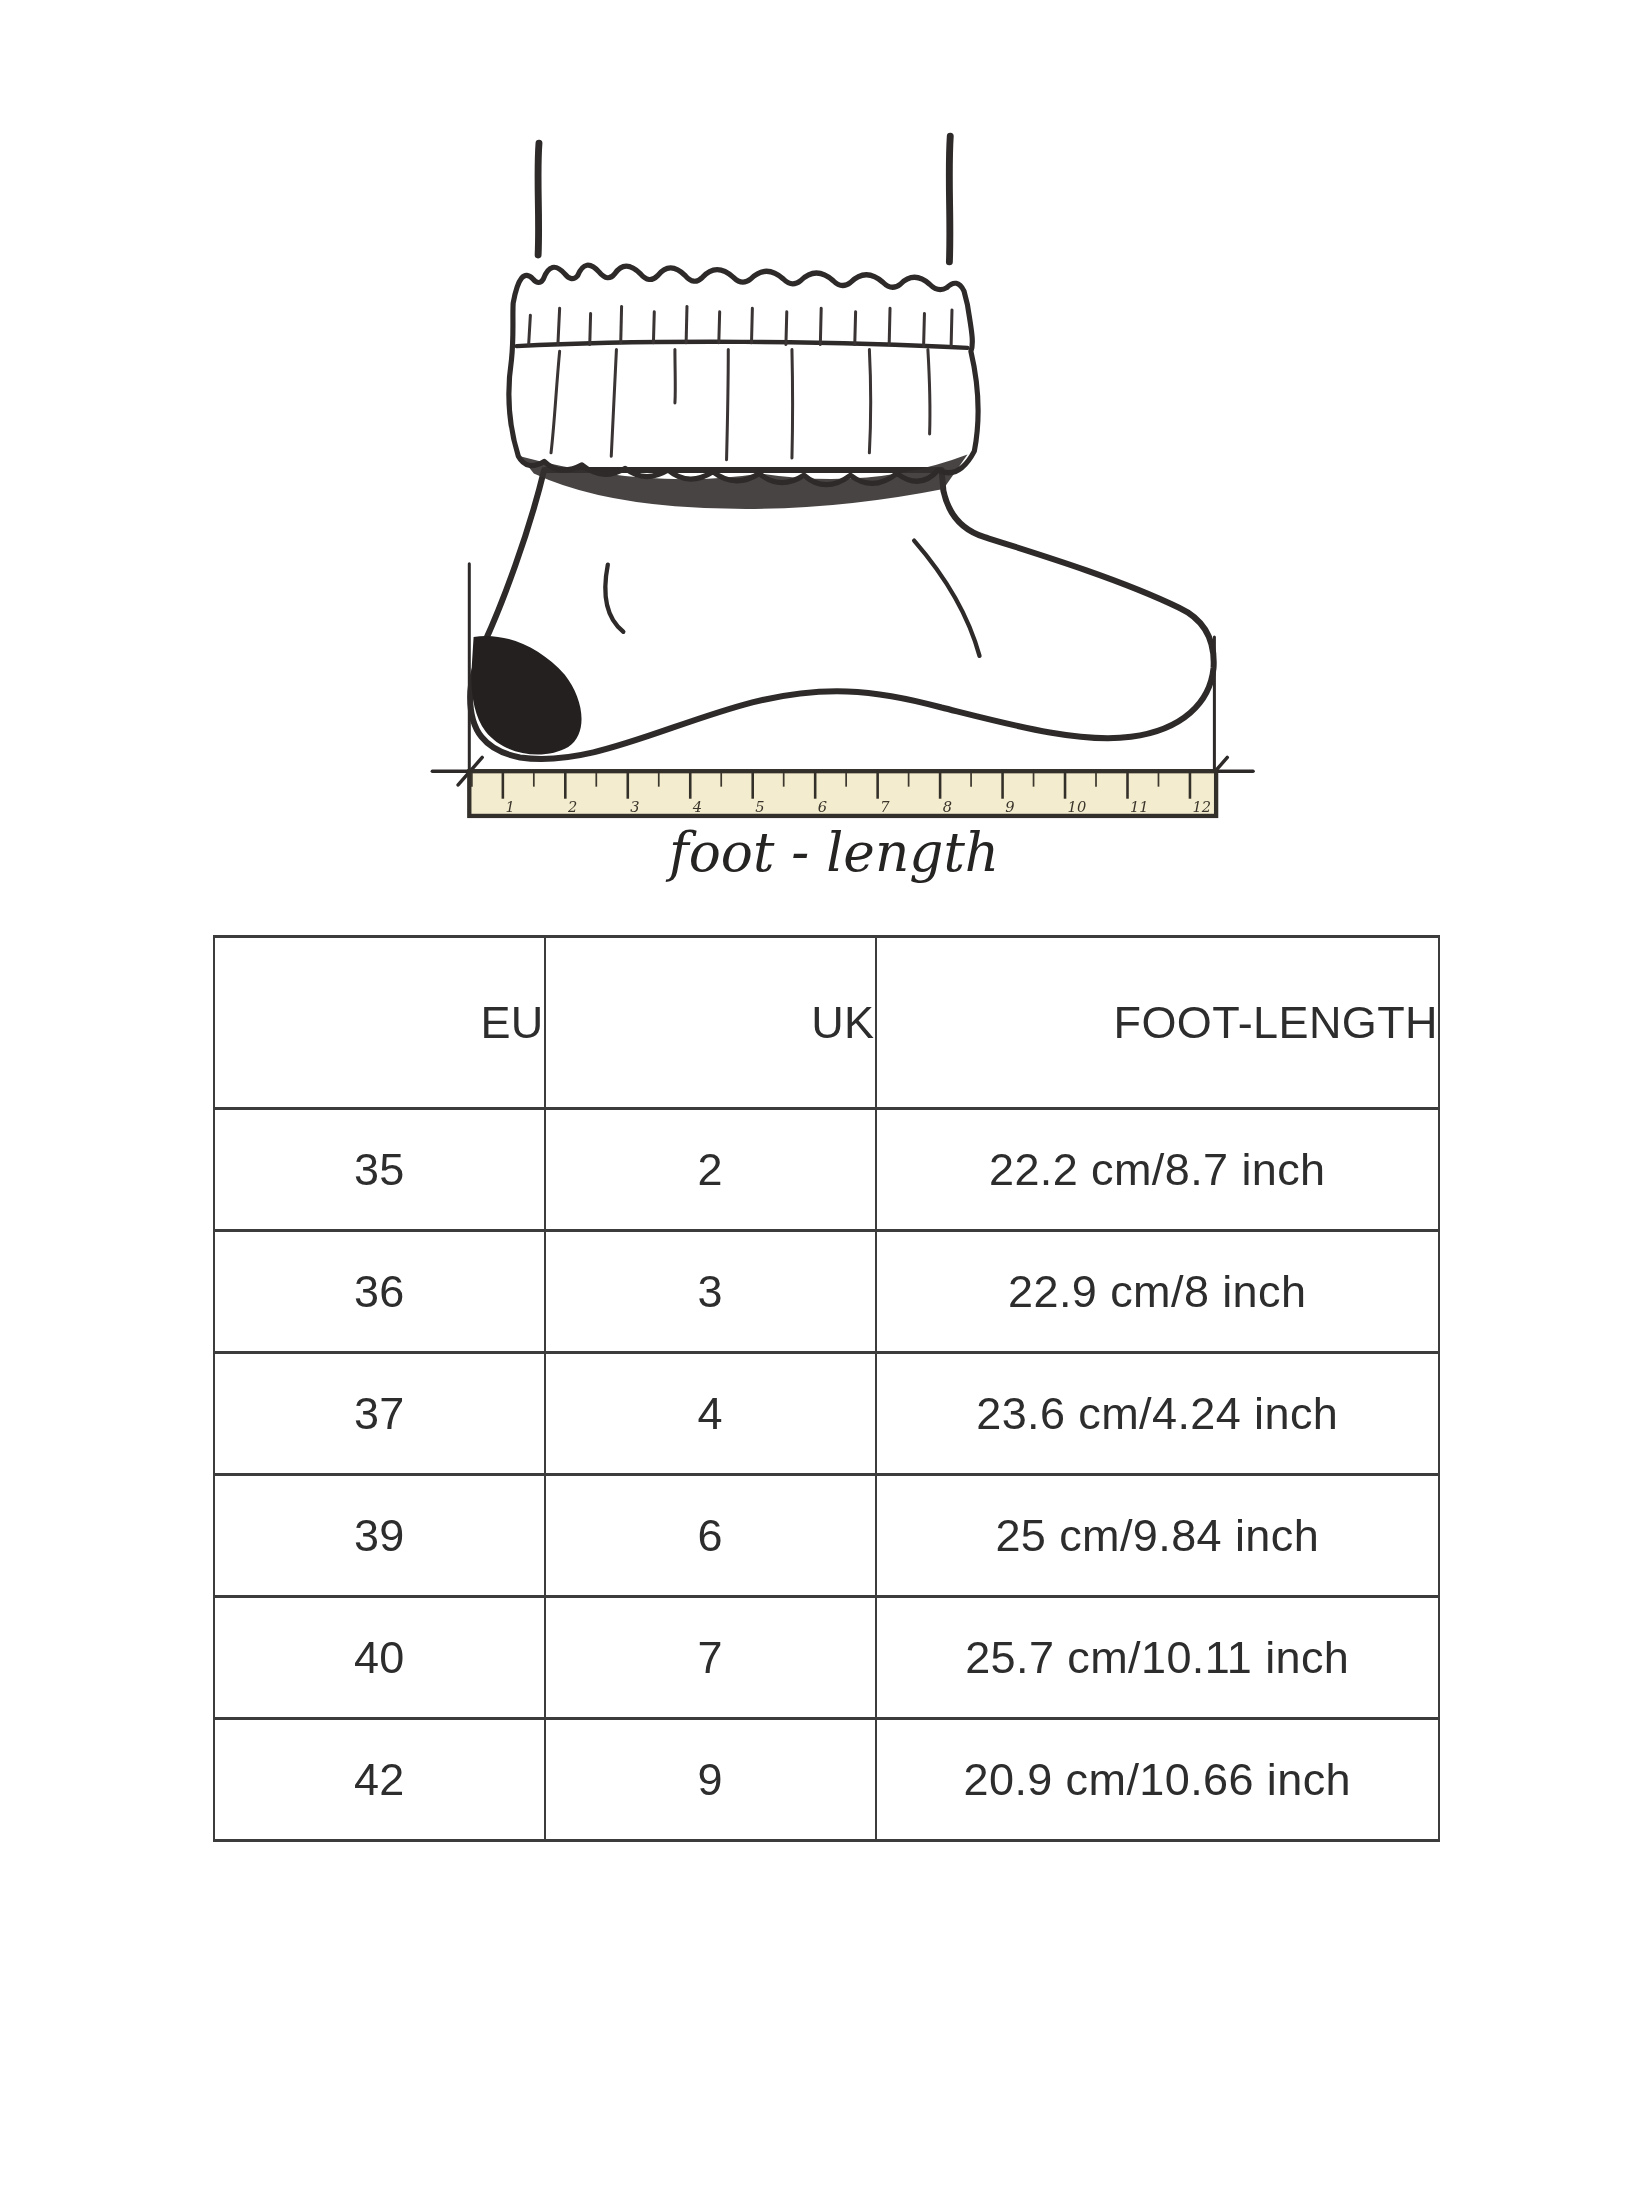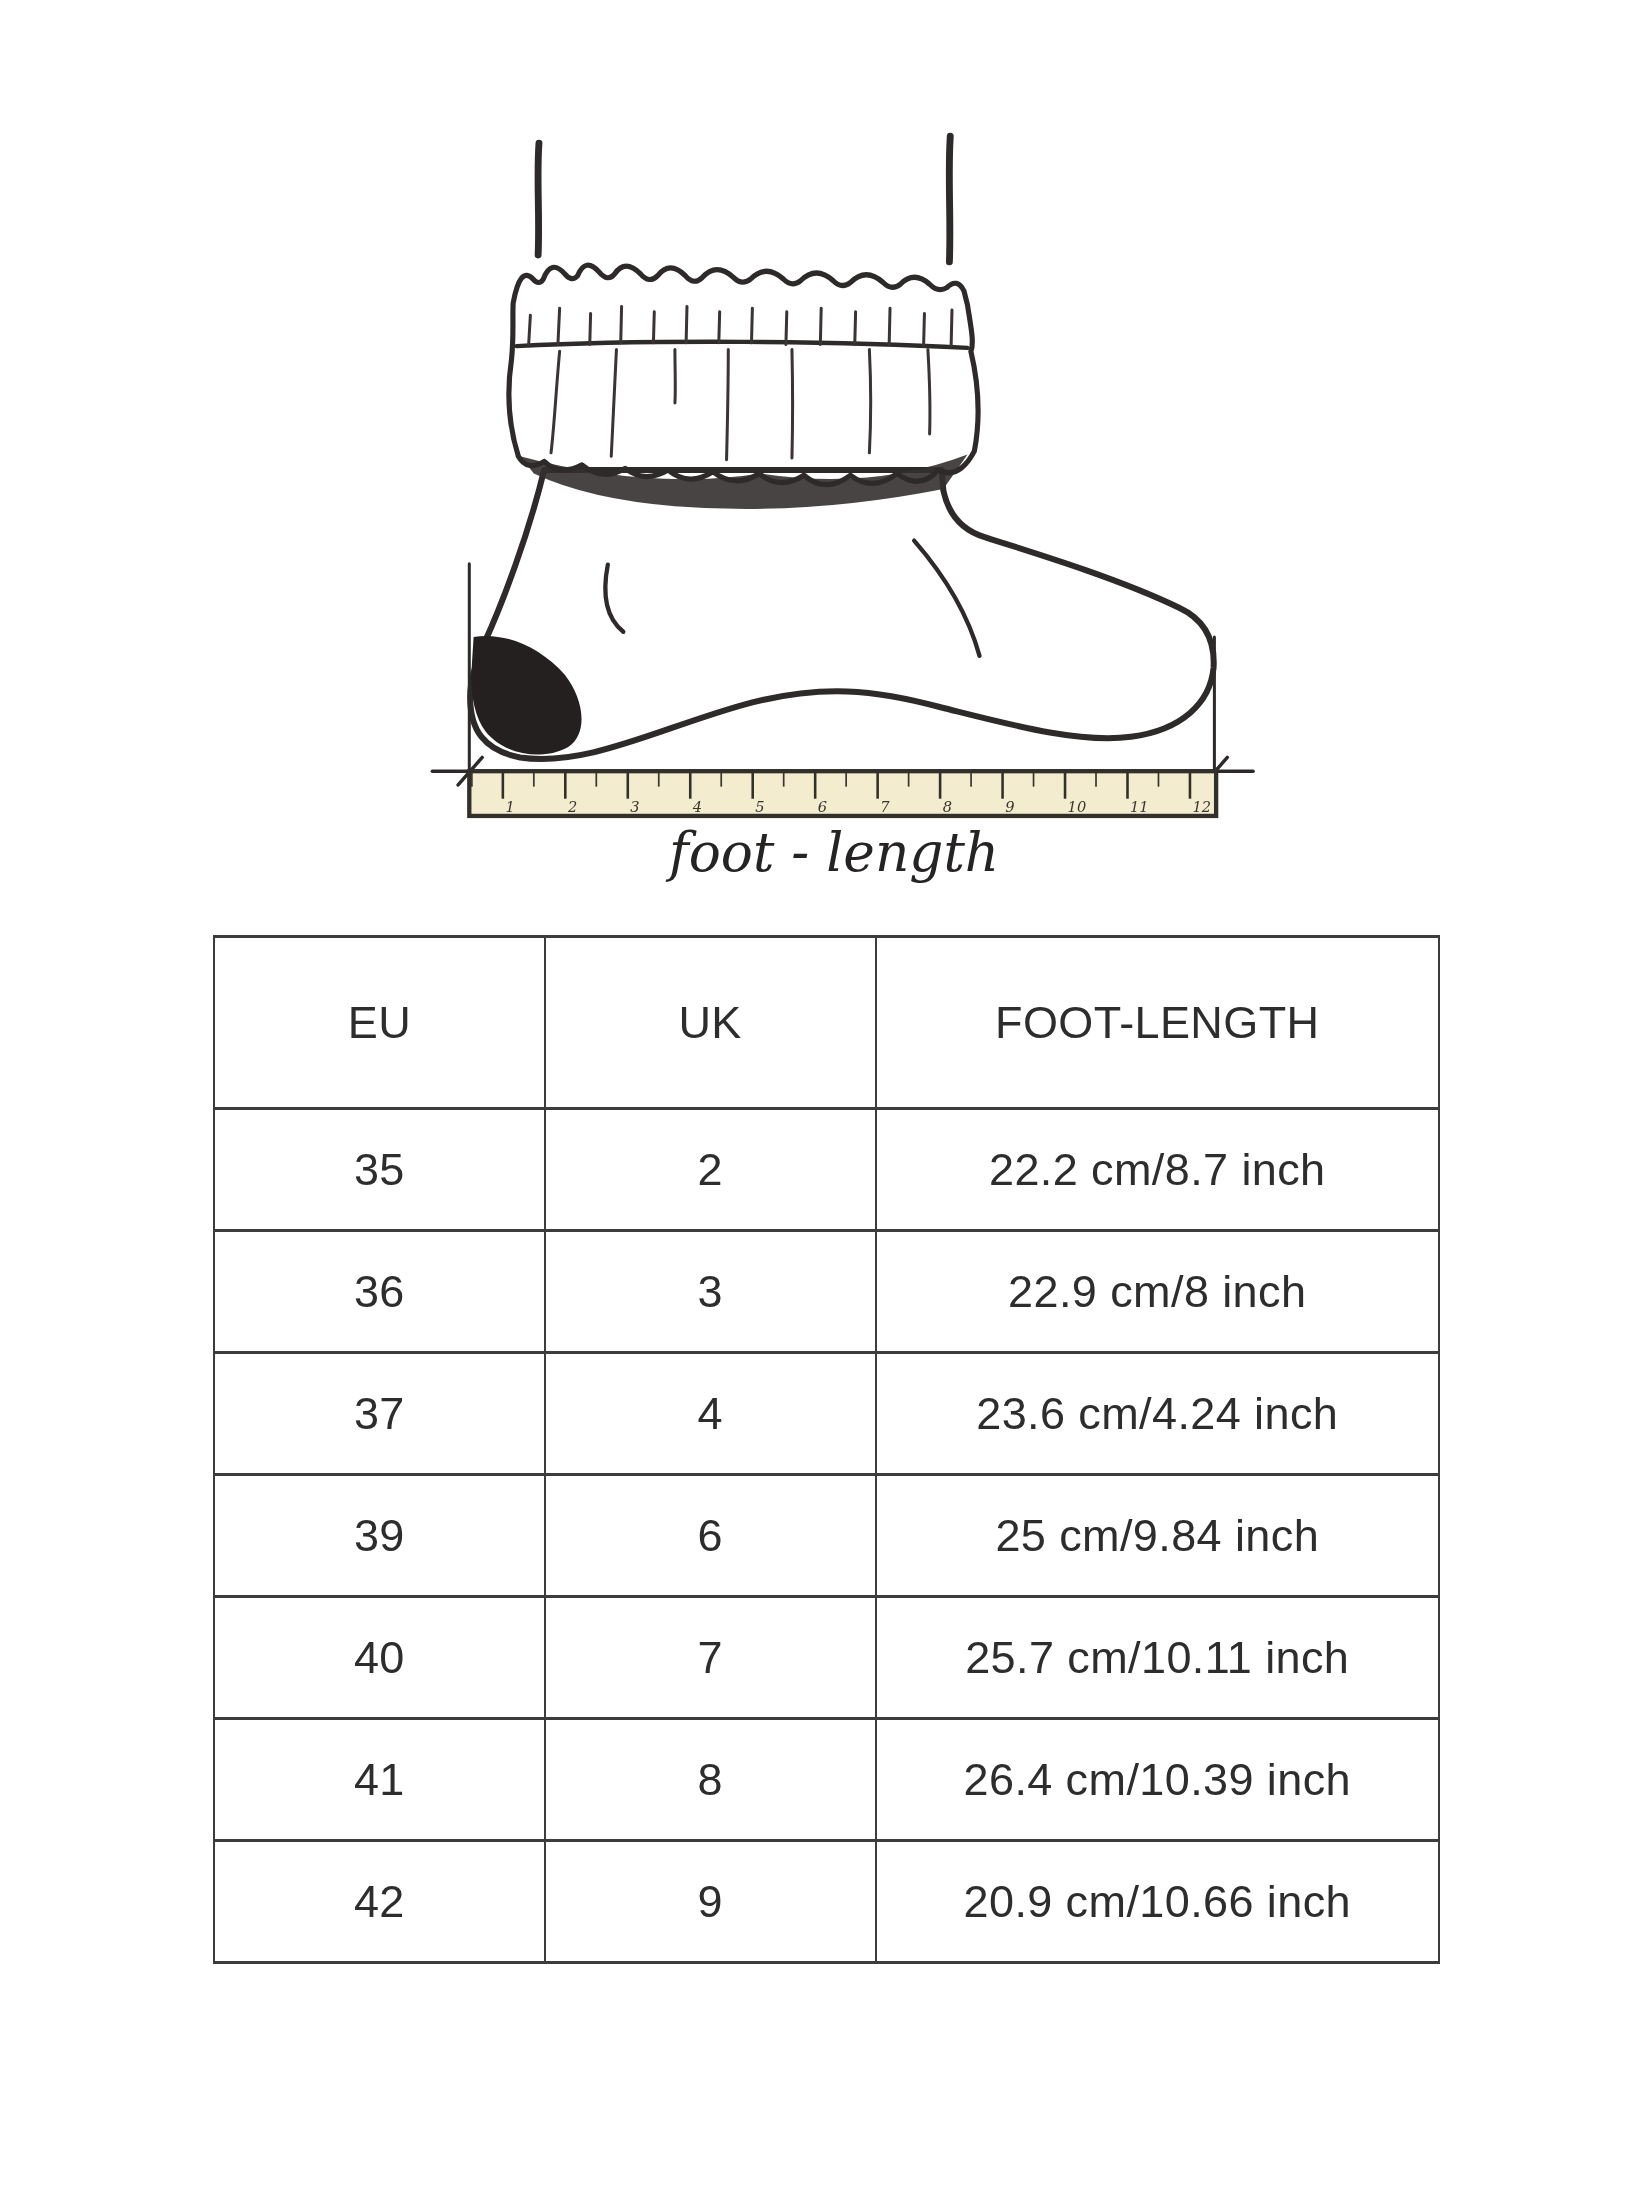--- a/index.html
+++ b/index.html
@@ -21,21 +21,21 @@
     position:absolute;left:213px;top:935px;width:1227px;
     border-collapse:collapse;table-layout:fixed;
     font-size:45px;color:#2d2d2d;
   }
   table.size-table th, table.size-table td{
     border-left:2.6px solid #3c3c3c;border-right:2.6px solid #3c3c3c;
     border-top:3.4px solid #3c3c3c;border-bottom:3.4px solid #3c3c3c;
     text-align:center;vertical-align:middle;font-weight:400;
     letter-spacing:0.4px;padding:0;
   }
-  table.size-table thead th{height:169px;}
+  table.size-table thead th{height:169px;text-align:right;}
   table.size-table tbody td{height:119px;}
   col.c-eu{width:27%;} col.c-uk{width:27%;} col.c-fl{width:46%;}
 </style>
 </head>
 <body>
 
 <div class="illustration-wrap">
   <svg viewBox="0 0 1010 950" xmlns="http://www.w3.org/2000/svg">
 
     <g>
@@ -216,24 +216,19 @@
       <td>39</td>
       <td>6</td>
       <td>25 cm/9.84 inch</td>
     </tr>
     <tr>
       <td>40</td>
       <td>7</td>
       <td>25.7 cm/10.11 inch</td>
     </tr>
     <tr>
-      <td>41</td>
-      <td>8</td>
-      <td>26.4 cm/10.39 inch</td>
-    </tr>
-    <tr>
       <td>42</td>
       <td>9</td>
       <td>20.9 cm/10.66 inch</td>
     </tr>
   </tbody>
 </table>
 
 
 </body></html>

